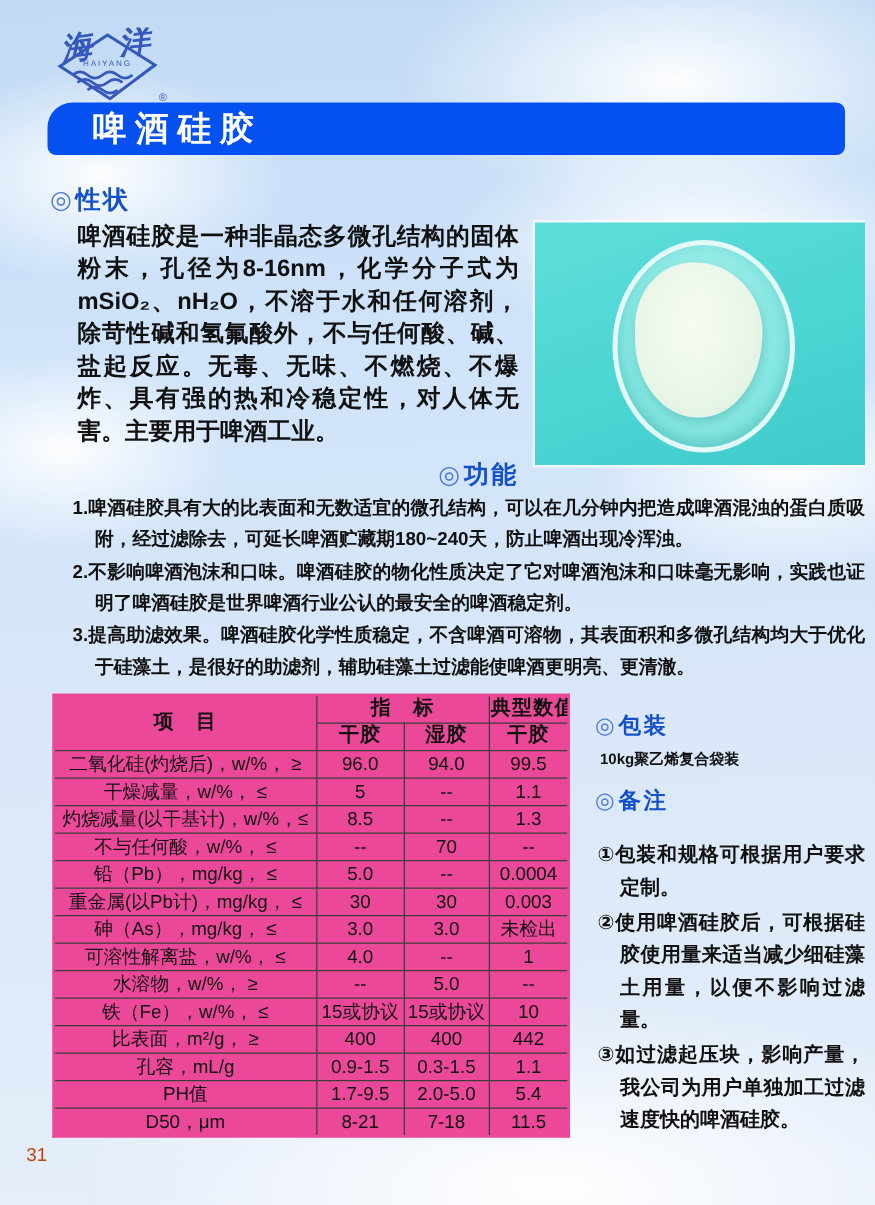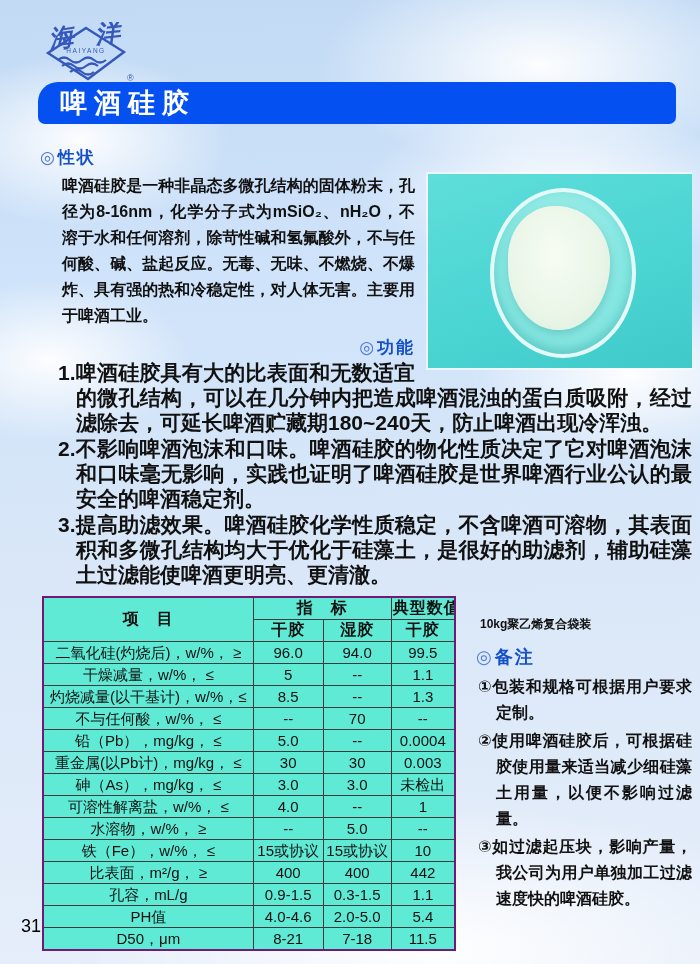--- a/index.html
+++ b/index.html
@@ -12,65 +12,65 @@
   .c2{left:-70px;top:55px;width:300px;height:170px;}
   .c3{left:-90px;top:280px;width:280px;height:160px;}
   .c4{left:470px;top:290px;width:320px;height:170px;}
   .c5{left:60px;top:800px;width:760px;height:300px;}
   .c6{left:360px;top:110px;width:400px;height:160px;}
 
   .logo{position:absolute;left:34px;top:22px;width:104px;height:62px;}
 
   .banner{position:absolute;left:38px;top:82px;width:638px;height:42px;box-sizing:border-box;
           background:var(--banner,#0450f0);border-radius:20px 7px 7px 7px;
-          display:flex;align-items:center;padding-left:22px;}
+          display:flex;align-items:center;padding-left:36px;}
   .banner h1{margin:0;color:#fff;font-size:27px;font-weight:bold;letter-spacing:7px;}
 
   .content{position:absolute;left:40px;top:136px;width:652px;height:824px;overflow:hidden;}
 
-  h2.sec{margin:0;font-size:17px;font-weight:bold;color:var(--heading,#1451c8);letter-spacing:2px;}
+  h2.sec{margin:0;font-size:20px;font-weight:bold;color:var(--heading,#1451c8);letter-spacing:2px;}
   h2.sec .bullet{color:#4d7ad6;font-weight:normal;margin-right:3px;letter-spacing:0;}
 
   .sec-prop h2{margin-top:10px;}
   .photo{float:right;width:264px;height:194px;margin:5px 0 10px 13px;position:relative;
          background:linear-gradient(160deg,#5fdeda 0%,var(--photo-bg,#4bd5d3) 55%,#3fcac9 100%);
          box-shadow:0 0 0 2px rgba(255,255,255,.55);}
   .dish{position:absolute;left:62px;top:14px;width:138px;height:162px;border-radius:50%;
         background:radial-gradient(ellipse at 50% 42%,#b9f2ee 0%,#8ae8e3 55%,#6fdfda 100%);
         border:4px solid rgba(245,253,252,.85);box-shadow:inset 0 -6px 10px rgba(46,160,158,.35);}
   .powder{position:absolute;left:14px;top:14px;width:102px;height:124px;
           border-radius:46% 54% 50% 50%/42% 46% 56% 52%;
           background:radial-gradient(ellipse at 46% 40%,#f7fcf3 0%,#eaf6e8 55%,#d9ecdd 100%);
           box-shadow:1px 4px 8px rgba(40,150,150,.35);}
-  p.body{margin:4px 15px 0 22px;font-size:16px;line-height:26px;font-weight:600;text-align:justify;}
+  p.body{margin:4px 15px 0 22px;font-size:19px;line-height:26px;font-weight:600;text-align:justify;}
 
   .sec-func h2{margin-top:7px;text-align:right;}
-  .func-item{margin:1px 0 0 18px;font-size:21px;line-height:25px;font-weight:600;
+  .func-item{margin:1px 0 0 18px;font-size:15px;line-height:25px;font-weight:600;
              padding-left:18px;text-indent:-18px;text-align:justify;}
 
   .bottom{display:flex;margin-top:9px;}
   .bottom-left{width:422px;}
   .bottom-left h2{margin:0 0 5px 0;}
-  table.spec{border-collapse:collapse;width:414px;margin-left:2px;background:#5eead4;
-             border:2px solid #701a75;table-layout:fixed;}
+  table.spec{border-collapse:collapse;width:414px;margin-left:2px;background:#ec4899;
+             border:2px solid #ec4899;table-layout:fixed;}
   table.spec th,table.spec td{border:1px solid #3c3c3c;text-align:center;vertical-align:middle;
              padding:0 1px;height:21px;font-size:15px;line-height:1.05;overflow:hidden;white-space:nowrap;}
   table.spec th{font-size:16px;font-weight:bold;letter-spacing:1px;}
   th.typ{font-size:13.5px;letter-spacing:0;}
   col.c-label{width:51%;}col.c-dry{width:17%;}col.c-wet{width:16.5%;}col.c-typ{width:15.5%;}
   td.lbl{font-weight:400;}
 
   .bottom-right{flex:1;padding:13px 0 0 14px;}
   .bottom-right h2{font-size:18px;}
   .pack-body{margin:7px 0 12px 4px;font-size:12px;font-weight:600;}
   .note{margin:2px 0 0 2px;font-size:16px;line-height:26px;font-weight:600;
         padding-left:18px;text-indent:-18px;text-align:justify;}
-  .notes-wrap{margin-top:5px;}
-
-  .page-num{position:absolute;left:21px;top:916px;font-size:18px;color:#000000;}
+  .notes-wrap{margin-top:20px;}
+
+  .page-num{position:absolute;left:21px;top:916px;font-size:15px;color:#c2410c;}
 </style>
 </head>
 <body>
 
 <div class="page">
   <div class="sky">
     <div class="cloud c1"></div>
     <div class="cloud c2"></div>
     <div class="cloud c3"></div>
     <div class="cloud c4"></div>
@@ -207,35 +207,36 @@
               <td>442</td>
             </tr>
               <tr>
               <td class="lbl">孔容，mL/g</td>
               <td>0.9-1.5</td>
               <td>0.3-1.5</td>
               <td>1.1</td>
             </tr>
               <tr>
               <td class="lbl">PH值</td>
-              <td>4.0-4.6</td>
+              <td>1.7-9.5</td>
               <td>2.0-5.0</td>
               <td>5.4</td>
             </tr>
               <tr>
               <td class="lbl">D50，μm</td>
               <td>8-21</td>
               <td>7-18</td>
               <td>11.5</td>
             </tr>
             </tbody>
         </table>
       </div>
 
       <div class="bottom-right">
+        <h2 class="sec"><span class="bullet">◎</span><span>包装</span></h2>
         <p class="pack-body">10kg聚乙烯复合袋装</p>
 
         <h2 class="sec"><span class="bullet">◎</span><span>备注</span></h2>
         <div class="notes-wrap">
 
         <p class="note"><span>①</span><span>包装和规格可根据用户要求定制。</span></p>
             <p class="note"><span>②</span><span>使用啤酒硅胶后，可根据硅胶使用量来适当减少细硅藻土用量，以便不影响过滤量。</span></p>
             <p class="note"><span>③</span><span>如过滤起压块，影响产量，我公司为用户单独加工过滤速度快的啤酒硅胶。</span></p>
           </div>
       </div>

